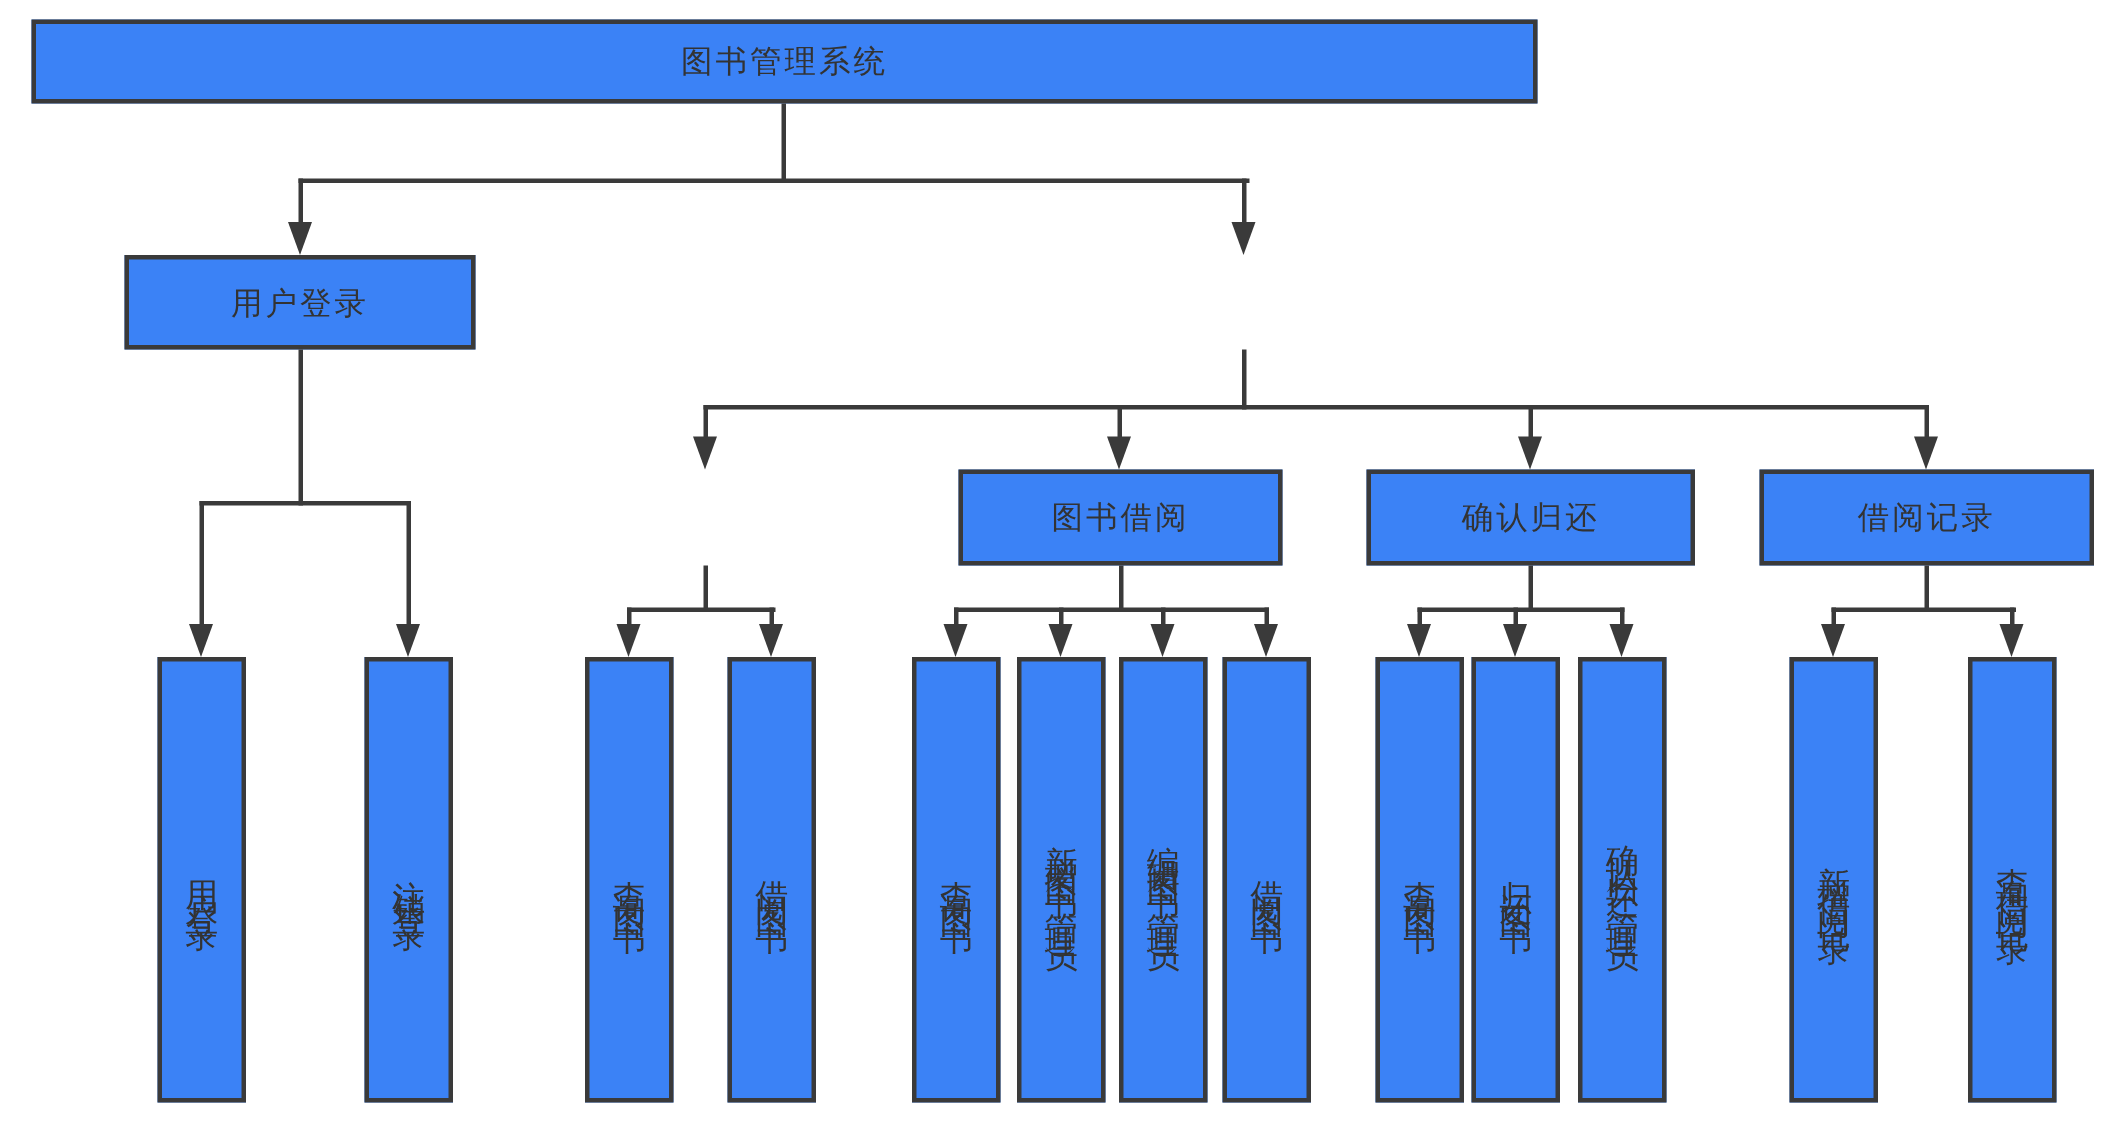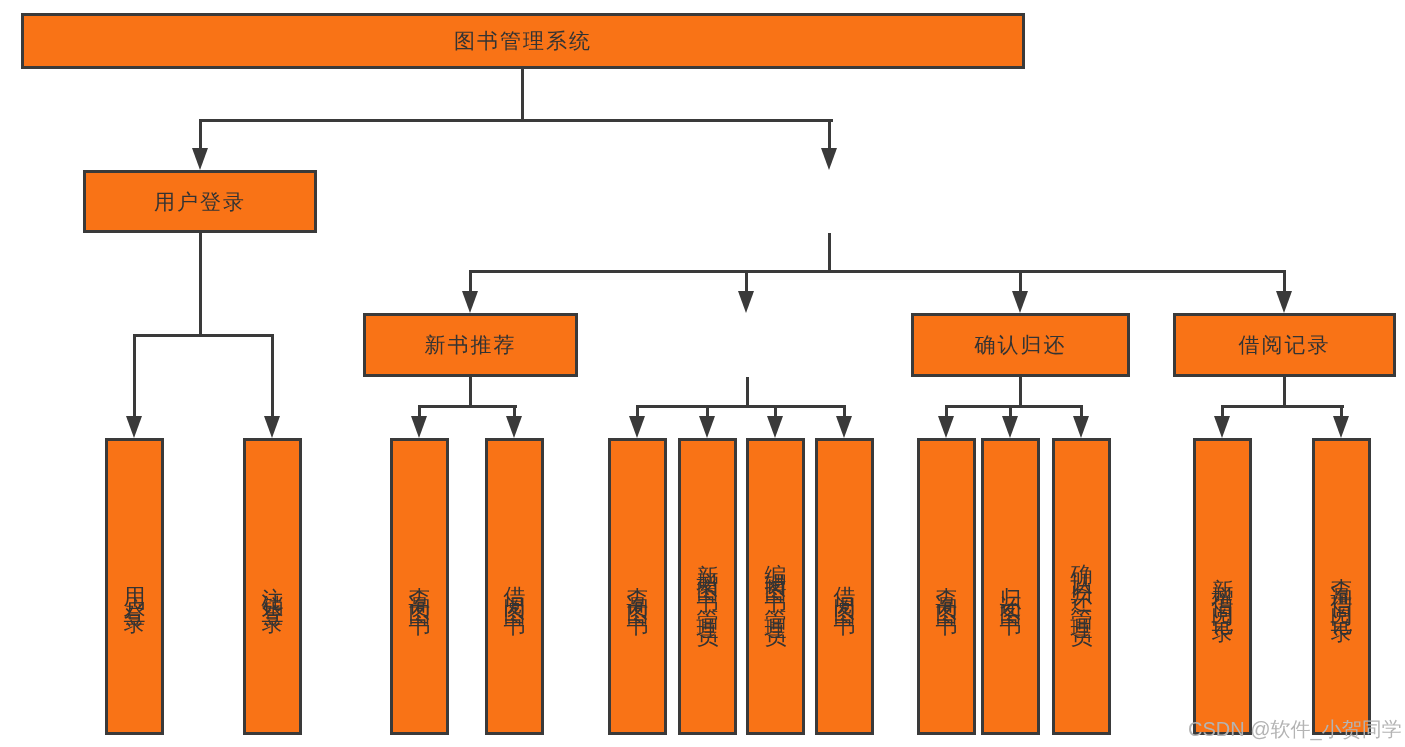--- a/index.html
+++ b/index.html
@@ -9,21 +9,21 @@
     height: 747px;
     background: #ffffff;
     overflow: hidden;
     font-family: "Liberation Sans", "DejaVu Sans", sans-serif;
     color: #333333;
   }
   .box {
     position: absolute;
     box-sizing: border-box;
     border: 3px solid #3a3a3a;
-    background: #f97316;
+    background: #3b82f6;
     display: flex;
     align-items: center;
     justify-content: center;
   }
   .box.h span {
     font-size: 21px;
     letter-spacing: 2px;
     color: #333333;
     white-space: nowrap;
   }
@@ -61,22 +61,22 @@
 <div class="canvas">
 
   <div class="box h" style="left:21px;top:13px;width:1004px;height:56px">
     <span>图书管理系统</span>
   </div>
 
   <div class="box h" style="left:83px;top:170px;width:234px;height:63px">
     <span>用户登录</span>
   </div>
 
-  <div class="box h" style="left:363px;top:313px;width:215px;height:64px">
-    <span>新书推荐</span>
+  <div class="box h" style="left:639px;top:313px;width:216px;height:64px">
+    <span>图书借阅</span>
   </div>
   <div class="box h" style="left:911px;top:313px;width:219px;height:64px">
     <span>确认归还</span>
   </div>
   <div class="box h" style="left:1173px;top:313px;width:223px;height:64px">
     <span>借阅记录</span>
   </div>
 
   <div class="box v" style="left:105px;top:438px;width:59px;height:297px">
     <span>用户登录</span>
@@ -170,15 +170,14 @@
   <div class="line" style="left:1080px;top:405px;width:3px;height:13px"></div>
   <div class="arrow" style="left:1073px;top:416px"></div>
 
   <div class="line" style="left:1283px;top:377px;width:3px;height:31px"></div>
   <div class="line" style="left:1221px;top:405px;width:123px;height:3px"></div>
   <div class="line" style="left:1221px;top:405px;width:3px;height:13px"></div>
   <div class="arrow" style="left:1214px;top:416px"></div>
   <div class="line" style="left:1340px;top:405px;width:3px;height:13px"></div>
   <div class="arrow" style="left:1333px;top:416px"></div>
 
-  <div class="watermark">CSDN @软件_小贺同学</div>
 
 </div>
 
 </body></html>

